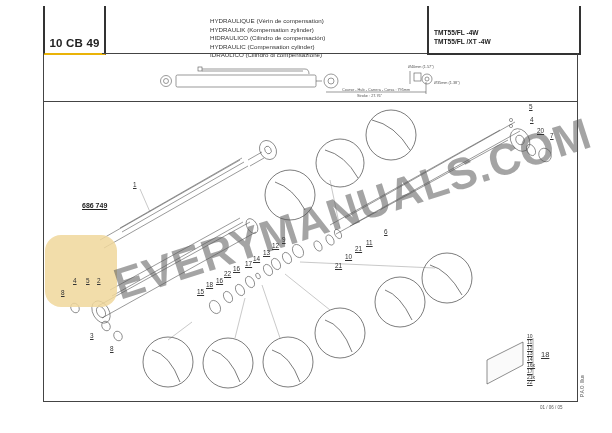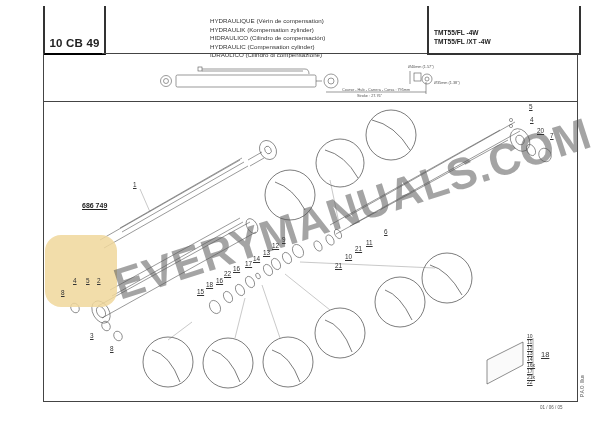--- a/index.html
+++ b/index.html
@@ -1,18 +1,18 @@
 <!DOCTYPE html>
 <html><head>
 <meta charset="utf-8">
 <style>
   html, body { margin:0; padding:0; background:#ffffff; }
   body { width:612px; height:433px; position:relative; overflow:hidden; font-family:"Liberation Sans", sans-serif; color:#222; }
   .abs { position:absolute; }
-  .code-box { left:43px; top:6px; width:59px; height:47px; border-left:2px solid #333; border-right:2px solid #333; border-bottom:2px solid #000000; }
+  .code-box { left:43px; top:6px; width:59px; height:47px; border-left:2px solid #333; border-right:2px solid #333; border-bottom:2px solid #eab308; }
   .code-text { left:0; right:0; bottom:4px; text-align:center; font-weight:bold; font-size:11.5px; letter-spacing:0.2px; }
   .titles { left:210px; top:17px; font-size:6.2px; line-height:8.6px; color:#333; }
   .titles div { white-space:nowrap; }
   .model-box { left:427px; top:6px; width:150px; height:47px; border-left:2px solid #333; border-right:2px solid #333; border-bottom:2px solid #333; }
   .model-text { left:5px; top:22px; font-weight:bold; font-size:6.6px; line-height:9px; }
   .hline { height:0; border-top:1.5px solid #444; }
   .vline { width:0; border-left:1.5px solid #444; }
   .lbl { position:absolute; font-size:6.4px; color:#333; text-decoration:underline; text-underline-offset:1px; white-space:nowrap; line-height:1; }
   .ref { position:absolute; font-size:7px; font-weight:bold; text-decoration:underline; white-space:nowrap; }
   .dim { position:absolute; font-size:3.8px; color:#555; white-space:nowrap; line-height:1; }

